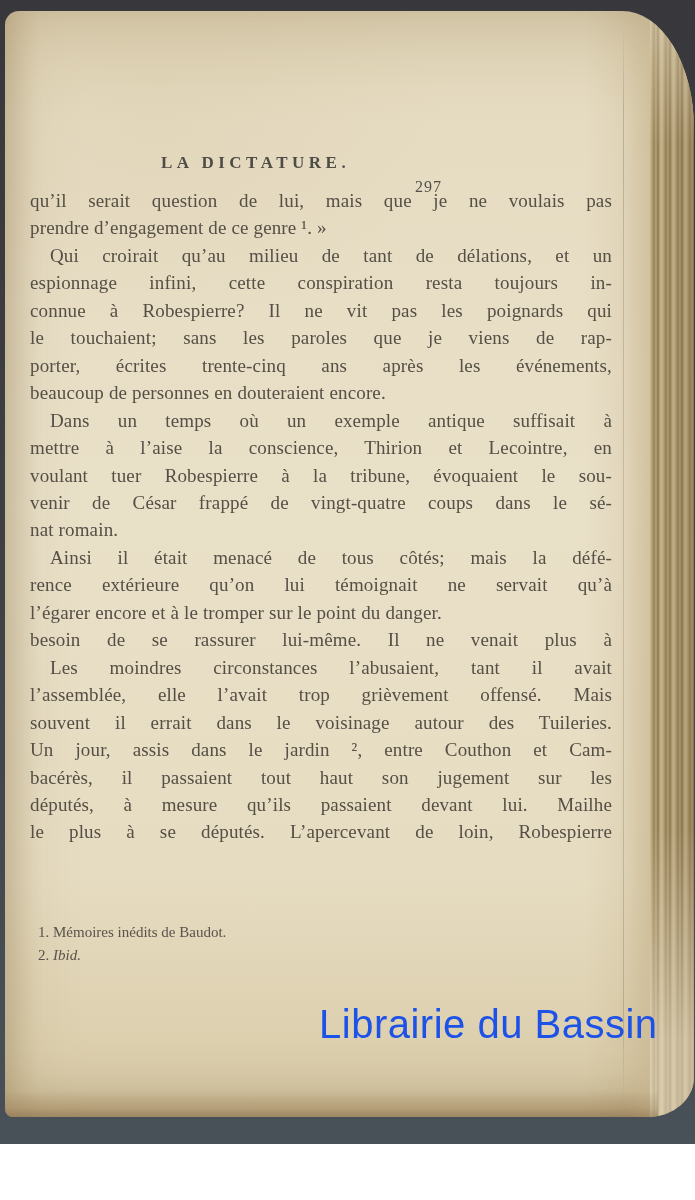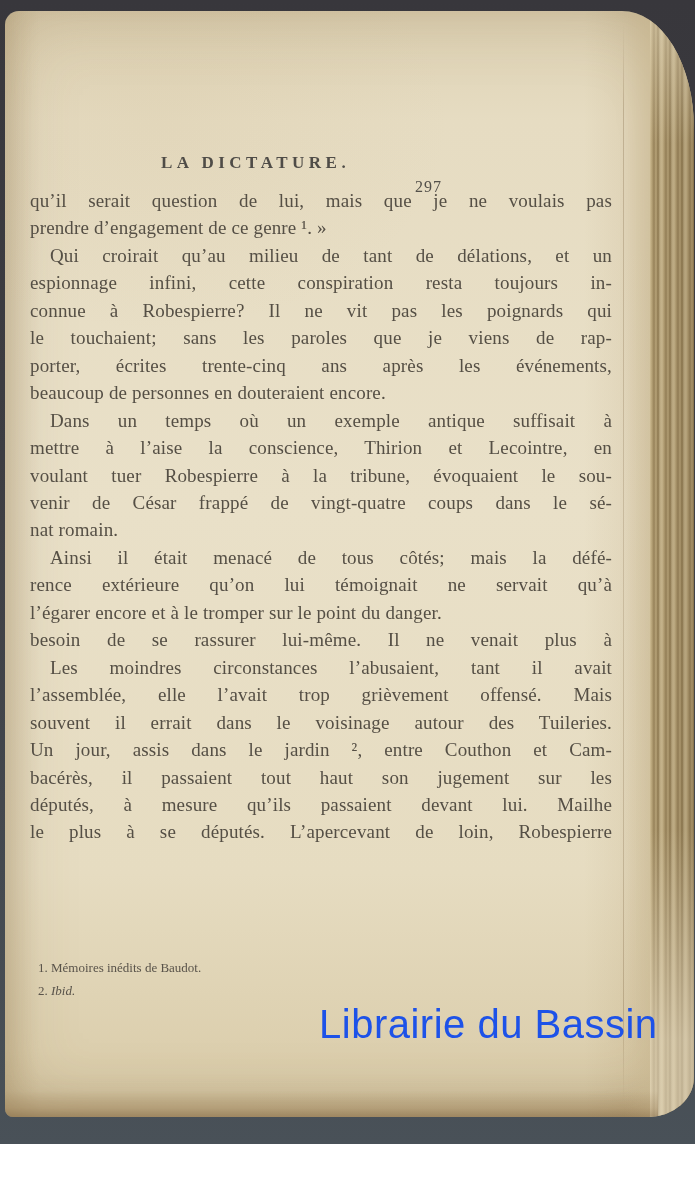--- a/index.html
+++ b/index.html
@@ -58,22 +58,22 @@
   }
   .text-block{
     position:absolute;left:25px;top:176px;width:582px;
     font-size:19px;line-height:27.45px;color:#554f45;
     letter-spacing:.15px;
   }
   .line{text-align:justify;text-align-last:justify;white-space:normal;}
   .line.endpara{text-align-last:left;}
   .line.indent{text-indent:20px;}
   .footnotes{
-    position:absolute;left:33px;top:946px;width:560px;
-    font-size:13px;line-height:22.5px;color:#59534a;font-family:Liberation Serif, serif;
+    position:absolute;left:33px;top:910px;width:560px;
+    font-size:15px;line-height:22.5px;color:#59534a;font-family:Liberation Serif, serif;
   }
   .fn-text.italic{font-style:italic;}
   .watermark{
     position:absolute;left:314px;top:991px;
     font-family:"Liberation Sans",sans-serif;
     font-size:40px;font-weight:400;letter-spacing:.5px;
     color:#1d52e8;white-space:nowrap;
   }
 </style>
 </head>

